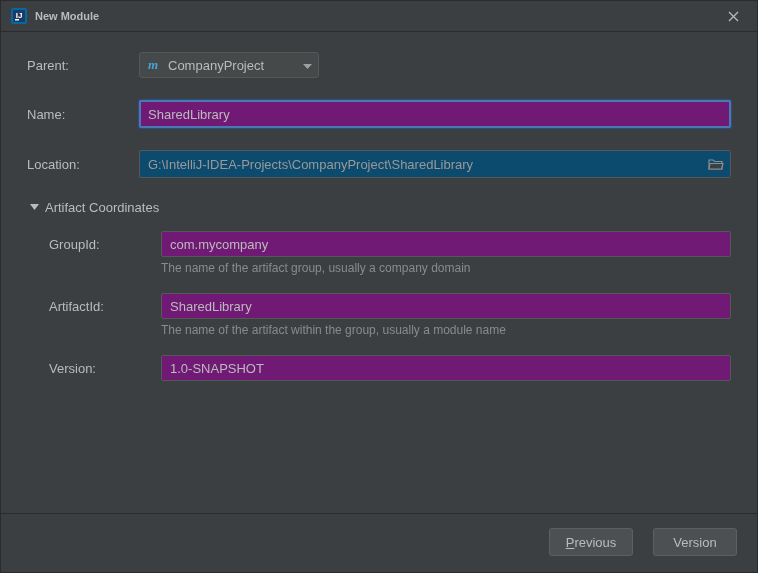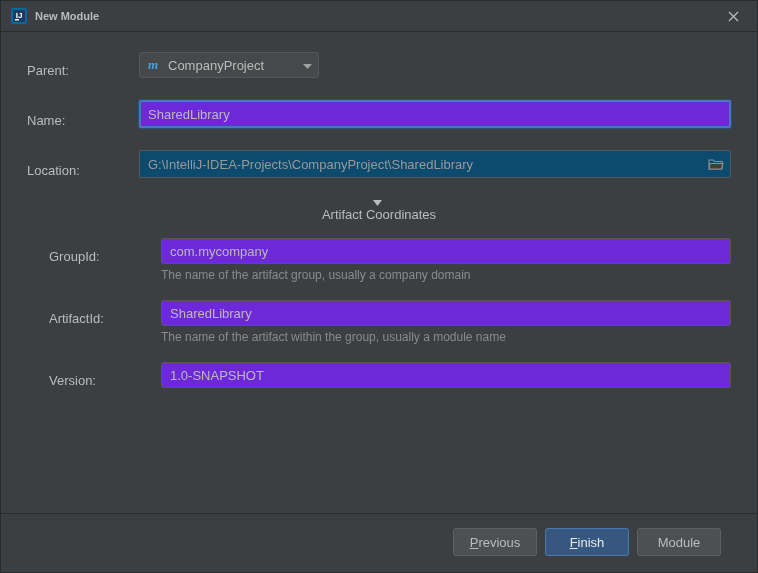--- a/index.html
+++ b/index.html
@@ -3,40 +3,40 @@
 <meta charset="utf-8">
 <style>
   html,body{margin:0;padding:0;width:758px;height:573px;background:#3c3f41;color:#bbbbbb;font-family:"Segoe UI",Arial,sans-serif;font-size:13px;overflow:hidden;}
   .window{position:relative;width:100%;height:100%;display:flex;flex-direction:column;box-sizing:border-box;border:1px solid #2b2b2b;}
   .titlebar{display:flex;align-items:center;height:30px;padding:0 10px;background:#3c3f41;border-bottom:1px solid #2b2b2b;}
   .titlebar .ij-icon{width:16px;height:16px;background:#0369a1;display:flex;align-items:center;justify-content:center;margin-right:8px;border-radius:2px;}
   .titlebar .ij-icon svg{display:block;}
   .titlebar .title{flex:1;font-size:11px;color:#bbbbbb;font-weight:bold;}
   .titlebar .close{width:28px;height:28px;display:flex;align-items:center;justify-content:center;color:#bbbbbb;cursor:pointer;}
   .content{flex:1;padding:20px 26px 10px 26px;overflow:auto;}
-  .row{display:flex;align-items:flex-end;margin-bottom:22px;}
+  .row{display:flex;align-items:center;margin-bottom:22px;}
   .row.label-row{margin-bottom:14px;margin-top:16px;}
   .label{width:112px;min-width:112px;color:#bbbbbb;text-align:left;}
   .label.indent{padding-left:22px;width:112px;min-width:112px;}
   .field{flex:1;}
   .combo{display:inline-flex;align-items:center;height:26px;border:1px solid #555758;background:#45494a;border-radius:3px;padding:0 6px 0 6px;min-width:180px;box-sizing:border-box;}
   .combo .maven-ic{width:16px;height:16px;display:inline-flex;align-items:center;justify-content:center;margin-right:6px;}
   .combo .txt{color:#bbbbbb;flex:1;}
   .combo .chev{margin-left:20px;color:#a0a0a0;}
-  input.text{width:100%;height:26px;box-sizing:border-box;background:#6d28d9;border:1px solid #555758;color:#bbbbbb;padding:0 8px;font-size:13px;font-family:inherit;outline:none;border-radius:2px;}
+  input.text{width:100%;height:26px;box-sizing:border-box;background:#701a75;border:1px solid #555758;color:#bbbbbb;padding:0 8px;font-size:13px;font-family:inherit;outline:none;border-radius:2px;}
   input.text.focus{border:2px solid #4a78b3;padding:0 7px;height:28px;box-shadow:0 0 0 1px #2b4f7c;}
   .location-wrap{display:flex;align-items:center;height:26px;background:#0c4a6e;border:1px solid #555758;border-radius:2px;padding:0 6px 0 8px;}
   .location-wrap .loc-text{flex:1;color:#999999;}
   .location-wrap .folder-ic{color:#808284;display:flex;align-items:center;}
-  .section-hd{display:flex;align-items:center;cursor:pointer;margin:4px 0 14px 0;flex-direction:column;}
+  .section-hd{display:flex;align-items:center;cursor:pointer;margin:4px 0 14px 0;}
   .section-hd .ar{width:14px;display:inline-flex;justify-content:center;color:#bbbbbb;margin-right:4px;}
   .section-hd .lbl{color:#bbbbbb;}
   .hint{color:#8a8a8a;font-size:12px;margin:-10px 0 18px 0;padding-left:134px;}
   .hint.indent{padding-left:134px;}
-  .footer{display:flex;justify-content:flex-end;align-items:center;gap:8px;padding:14px 36px 16px 20px;border-top:1px solid #2b2b2b;background:#3c3f41;}
+  .footer{display:flex;justify-content:flex-end;align-items:center;gap:20px;padding:14px 20px 16px 20px;border-top:1px solid #2b2b2b;background:#3c3f41;}
   button.bt{min-width:84px;height:28px;background:#4c5052;border:1px solid #5e6060;color:#bbbbbb;font-family:inherit;font-size:13px;border-radius:3px;cursor:pointer;padding:0 14px;}
   button.bt.primary{background:#365880;border-color:#4b78ab;color:#e8e8e8;}
   .mnemonic{text-decoration:underline;}
 </style>
 </head>
 <body>
 
 <div class="window">
 
   <div class="titlebar">
@@ -128,17 +128,16 @@
       <div class="label indent">Version:</div>
       <div class="field">
         <input class="text" type="text" value="1.0-SNAPSHOT" style="">
       </div>
     </div>
 
   </div>
 
   <div class="footer">
     <button class="bt"><span class="mnemonic">P</span><span>revious</span></button>
-    <button class="bt primary"><span class="mnemonic">F</span><span>inish</span></button>
-    <button class="bt">Module</button>
+    <button class="bt">Version</button>
   </div>
 
 </div>
 
 </body></html>

